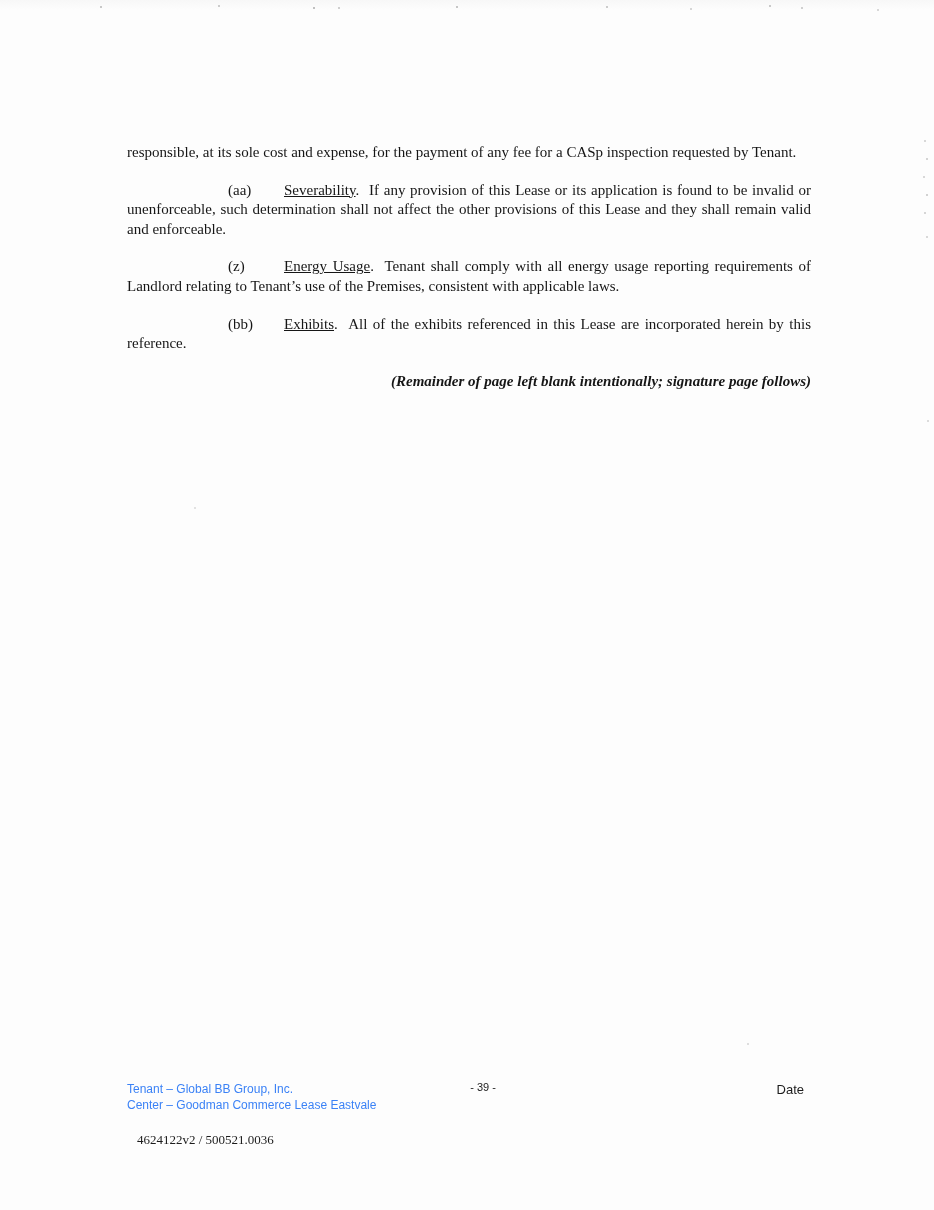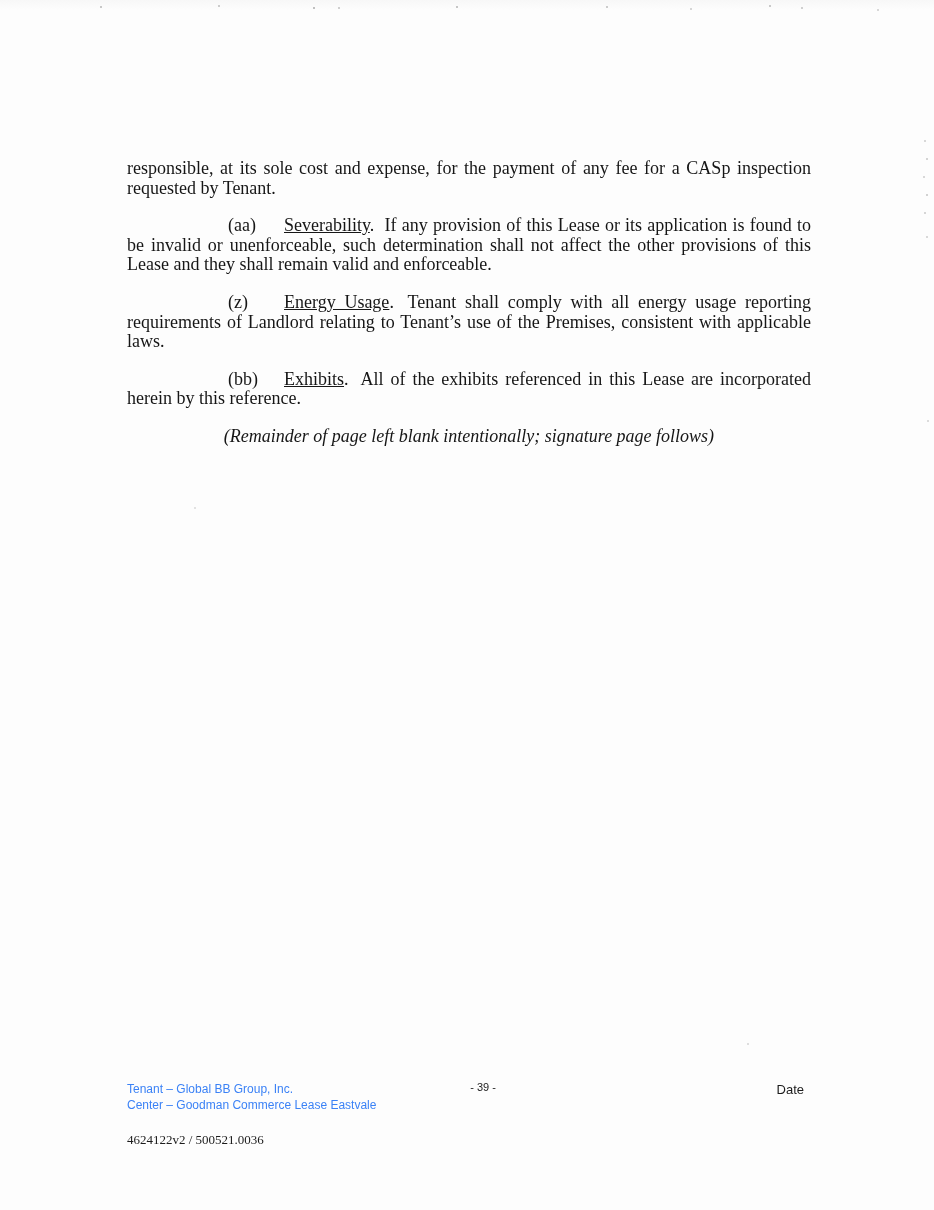--- a/index.html
+++ b/index.html
@@ -31,33 +31,33 @@
       923px 176px 0 0 #d8d8d8, 926px 194px 0 0 #d2d2d2, 924px 212px 0 0 #d6d6d6,
       926px 236px 0 0 #d9d9d9, 927px 420px 0 0 #dcdcdc, 194px 507px 0 0 #e2e2e2,
       747px 1043px 0 0 #dedede;
   }
   .doc {
     position: absolute;
     left: 127px;
     top: 143px;
     width: 684px;
     font-family: "Liberation Serif", "DejaVu Serif", serif;
-    font-size: 18px;
+    font-size: 15px;
     line-height: 19.6px;
-    margin-top: 16px;
   }
   .para { margin: 0 0 18px 0; text-align: justify; }
   .clause { text-indent: 101px; }
   .clause-label { display: inline-block; width: 56px; text-indent: 0; }
   .clause-heading { text-decoration: underline; }
   .clause-text { margin-left: 5px; }
   .note {
     margin: 0;
-    text-align: center;
+    text-align: right;
     font-style: italic;
+    font-weight: bold;
   }
   .footer-left {
     position: absolute;
     left: 127px;
     top: 1082px;
     font-family: "Liberation Sans", "DejaVu Sans", sans-serif;
     font-size: 12px;
     line-height: 15.5px;
     color: #3b82f6;
   }
@@ -74,21 +74,21 @@
   .date-label {
     position: absolute;
     right: 130px;
     top: 1082px;
     font-family: "Liberation Sans", "DejaVu Sans", sans-serif;
     font-size: 13px;
     color: #1c1c1c;
   }
   .doc-number {
     position: absolute;
-    left: 127px;
+    left: 137px;
     top: 1132px;
     font-family: "Liberation Serif", "DejaVu Serif", serif;
     font-size: 13px;
     color: #1c1c1c;
   }
 </style>
 </head>
 <body>
 
 <div class="page">

